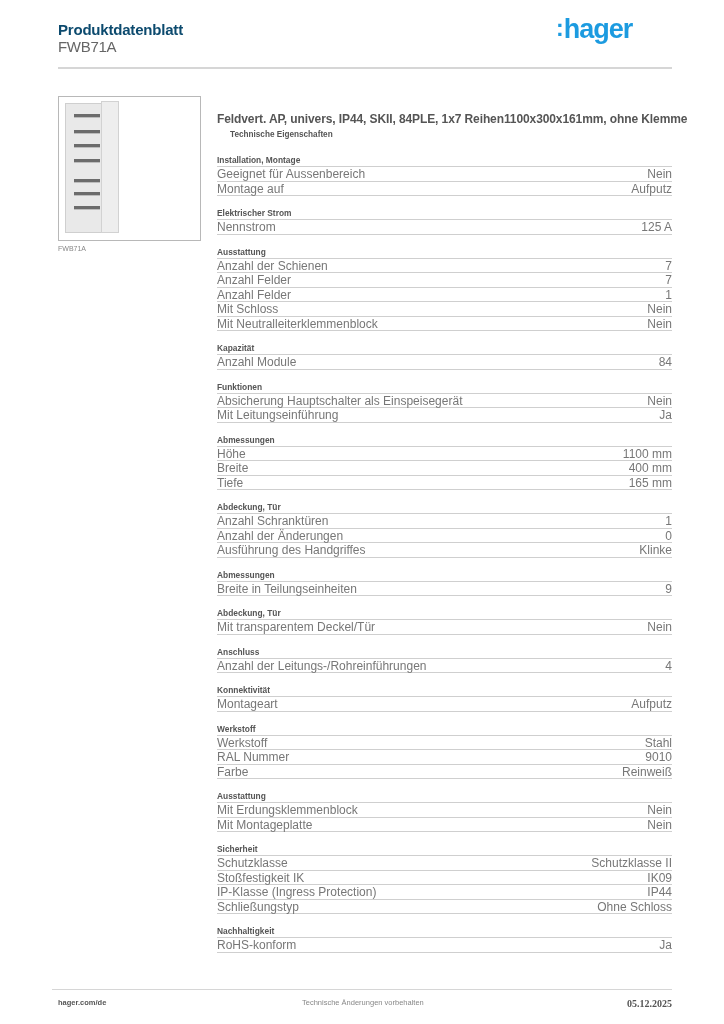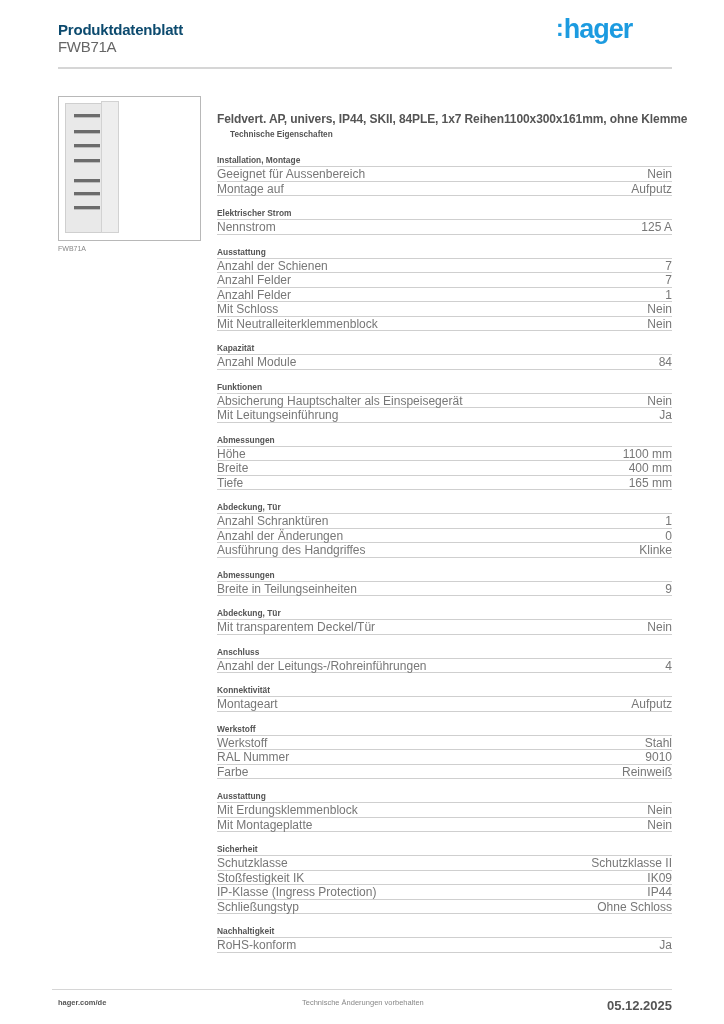--- a/index.html
+++ b/index.html
@@ -24,21 +24,21 @@
 
   .specs { position: absolute; left: 217px; top: 154px; width: 455px; }
   .section { margin-bottom: 11px; }
   .section-title { font-size: 8.4px; font-weight: bold; color: #555; height: 13px; line-height: 13px; border-bottom: 1.5px solid #cfcfcf; }
   .row { display: flex; justify-content: space-between; font-size: 12px; color: #777; height: 14.5px; line-height: 14px; border-bottom: 1.5px solid #cfcfcf; }
   .row .val { }
 
   .bottom-rule { position: absolute; left: 52px; top: 989px; width: 620px; height: 1px; background: #d6d6d6; }
   .footer-left { position: absolute; left: 58px; top: 998px; font-size: 7.5px; font-weight: bold; color: #555; }
   .footer-center { position: absolute; left: 302px; top: 998px; font-size: 7.5px; color: #888; }
-  .footer-right { position: absolute; right: 52px; top: 998px; font-size: 13px; font-weight: bold; color: #555; }
+  .footer-right { position: absolute; right: 52px; top: 998px; font-size: 10px; font-weight: bold; color: #555; font-family: Liberation Serif, serif; }
 </style>
 </head>
 <body>
 
 <div>
   <div class="header-title">Produktdatenblatt</div>
   <div class="header-code">FWB71A</div>
   <div class="logo"><span class="colon">:</span><span>hager</span></div>
   <div class="top-rule"></div>
 </div>

